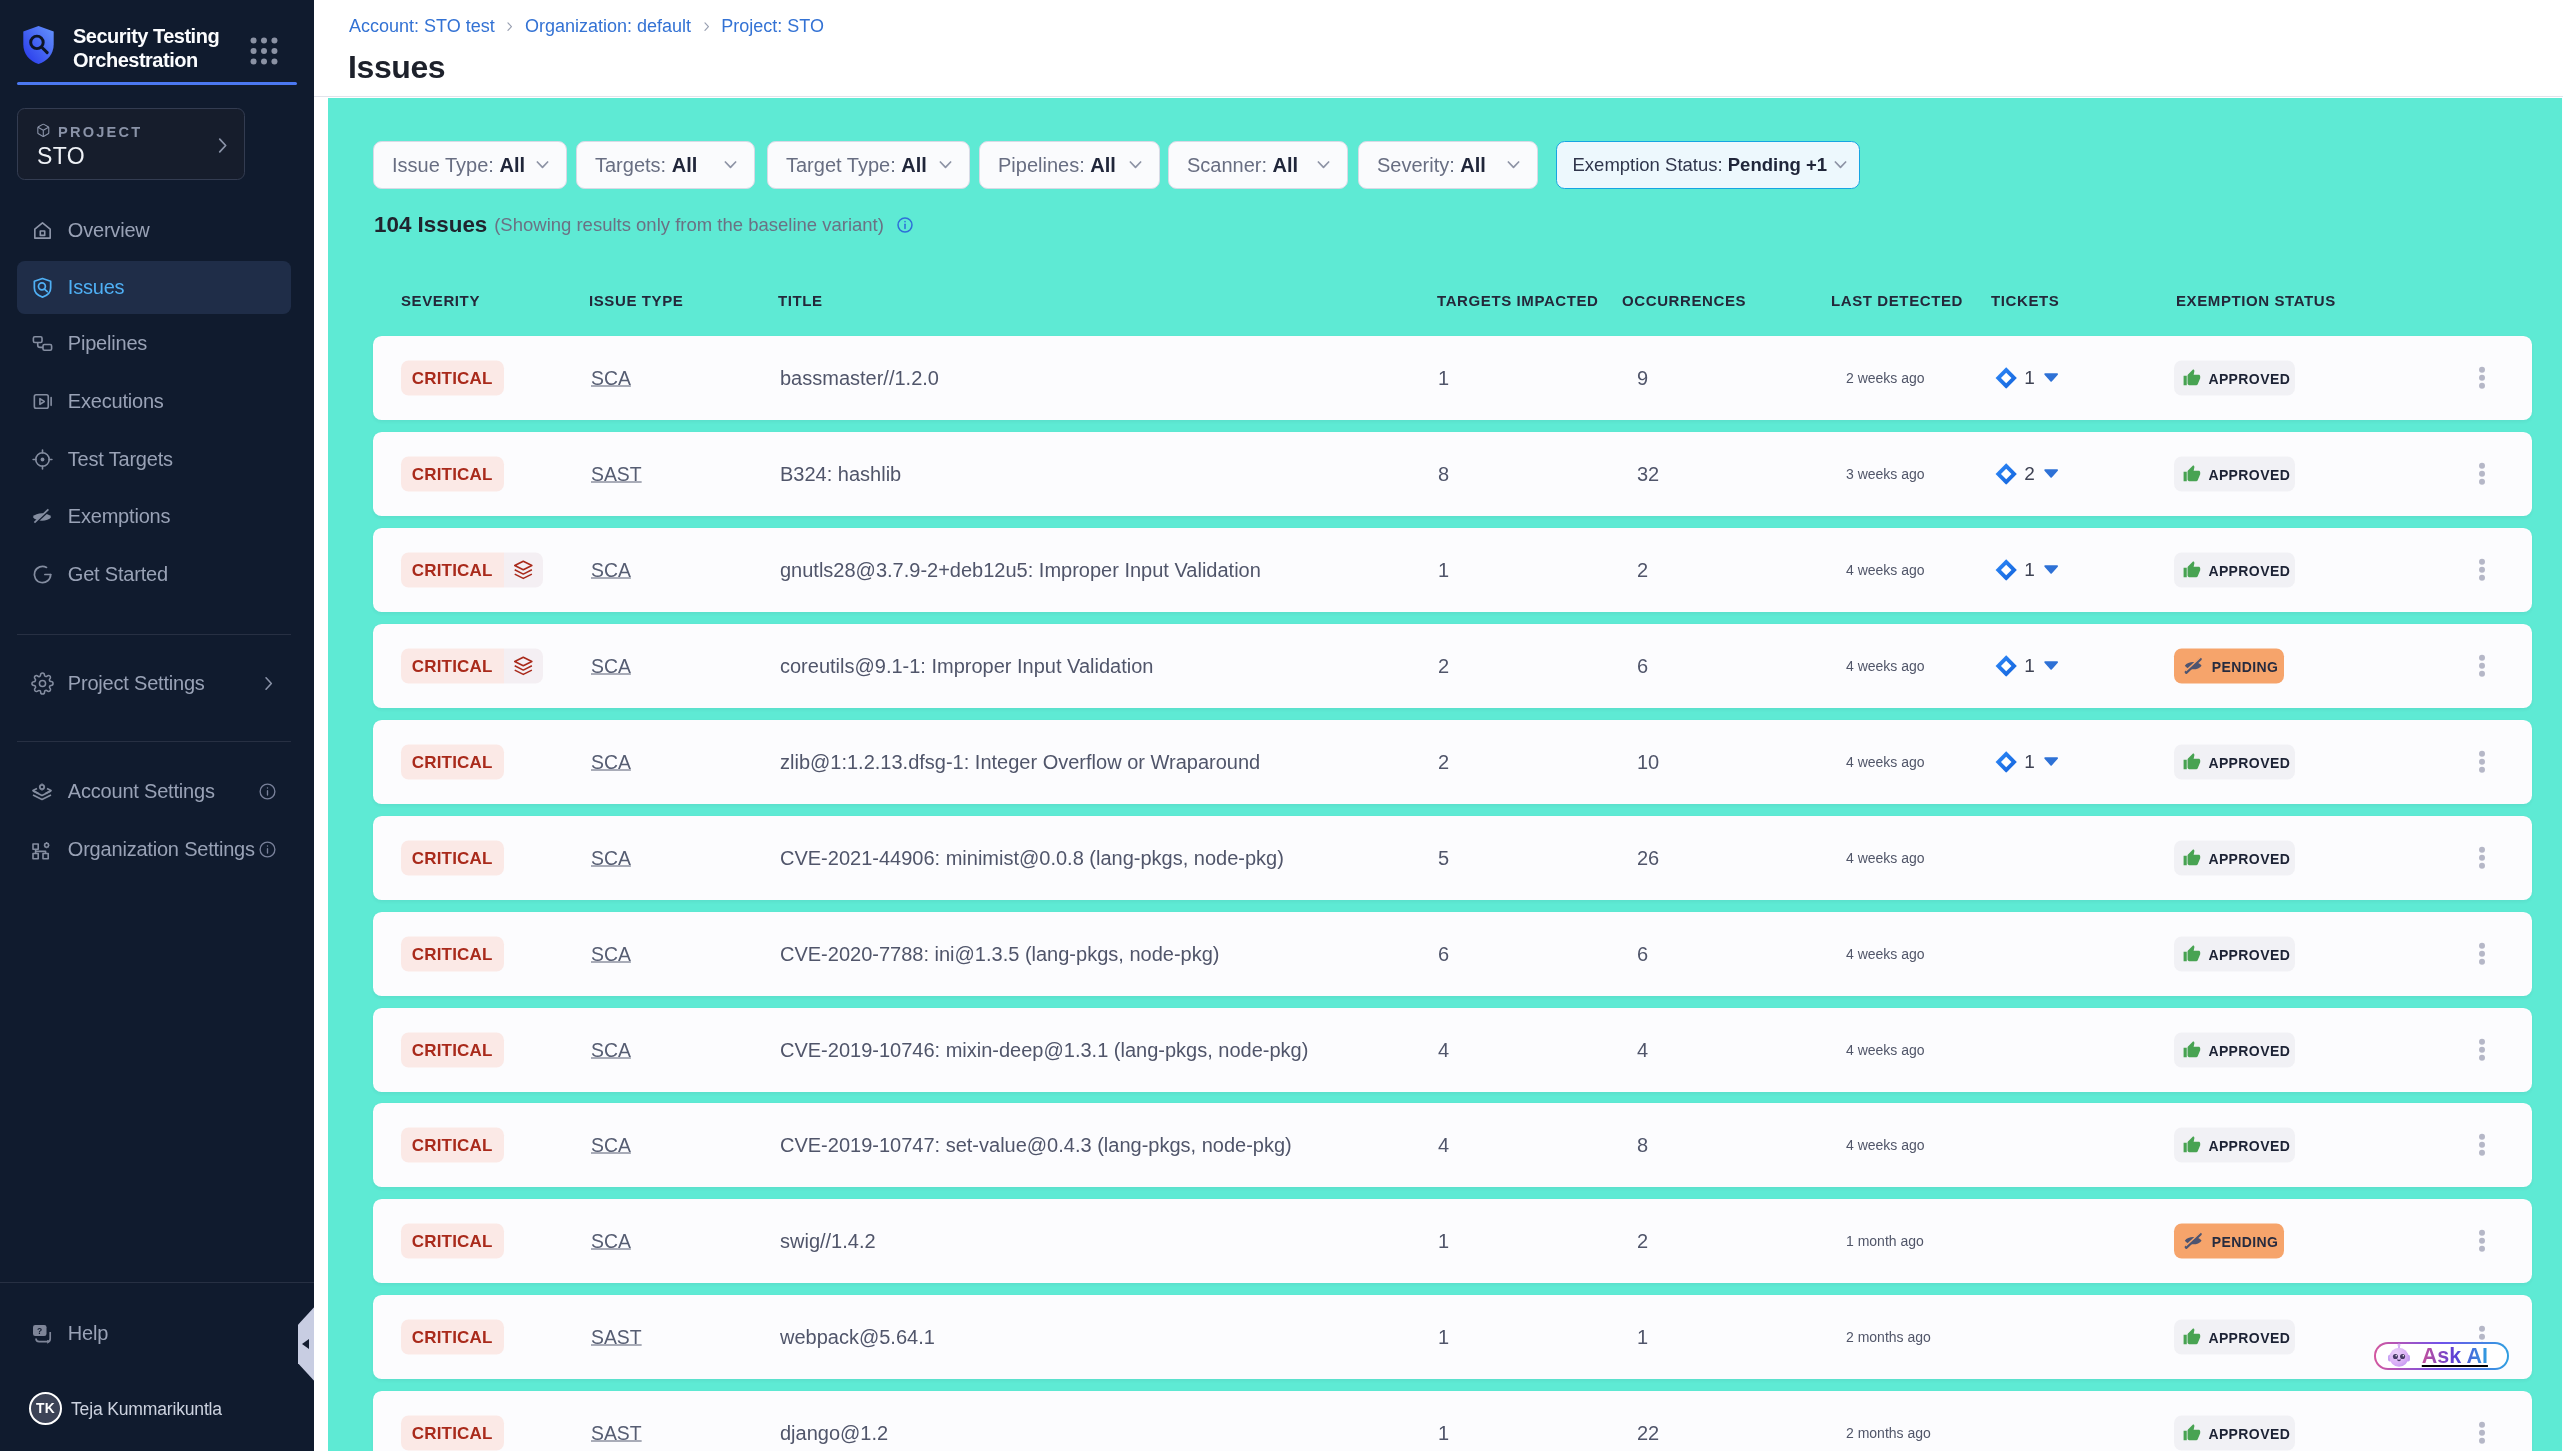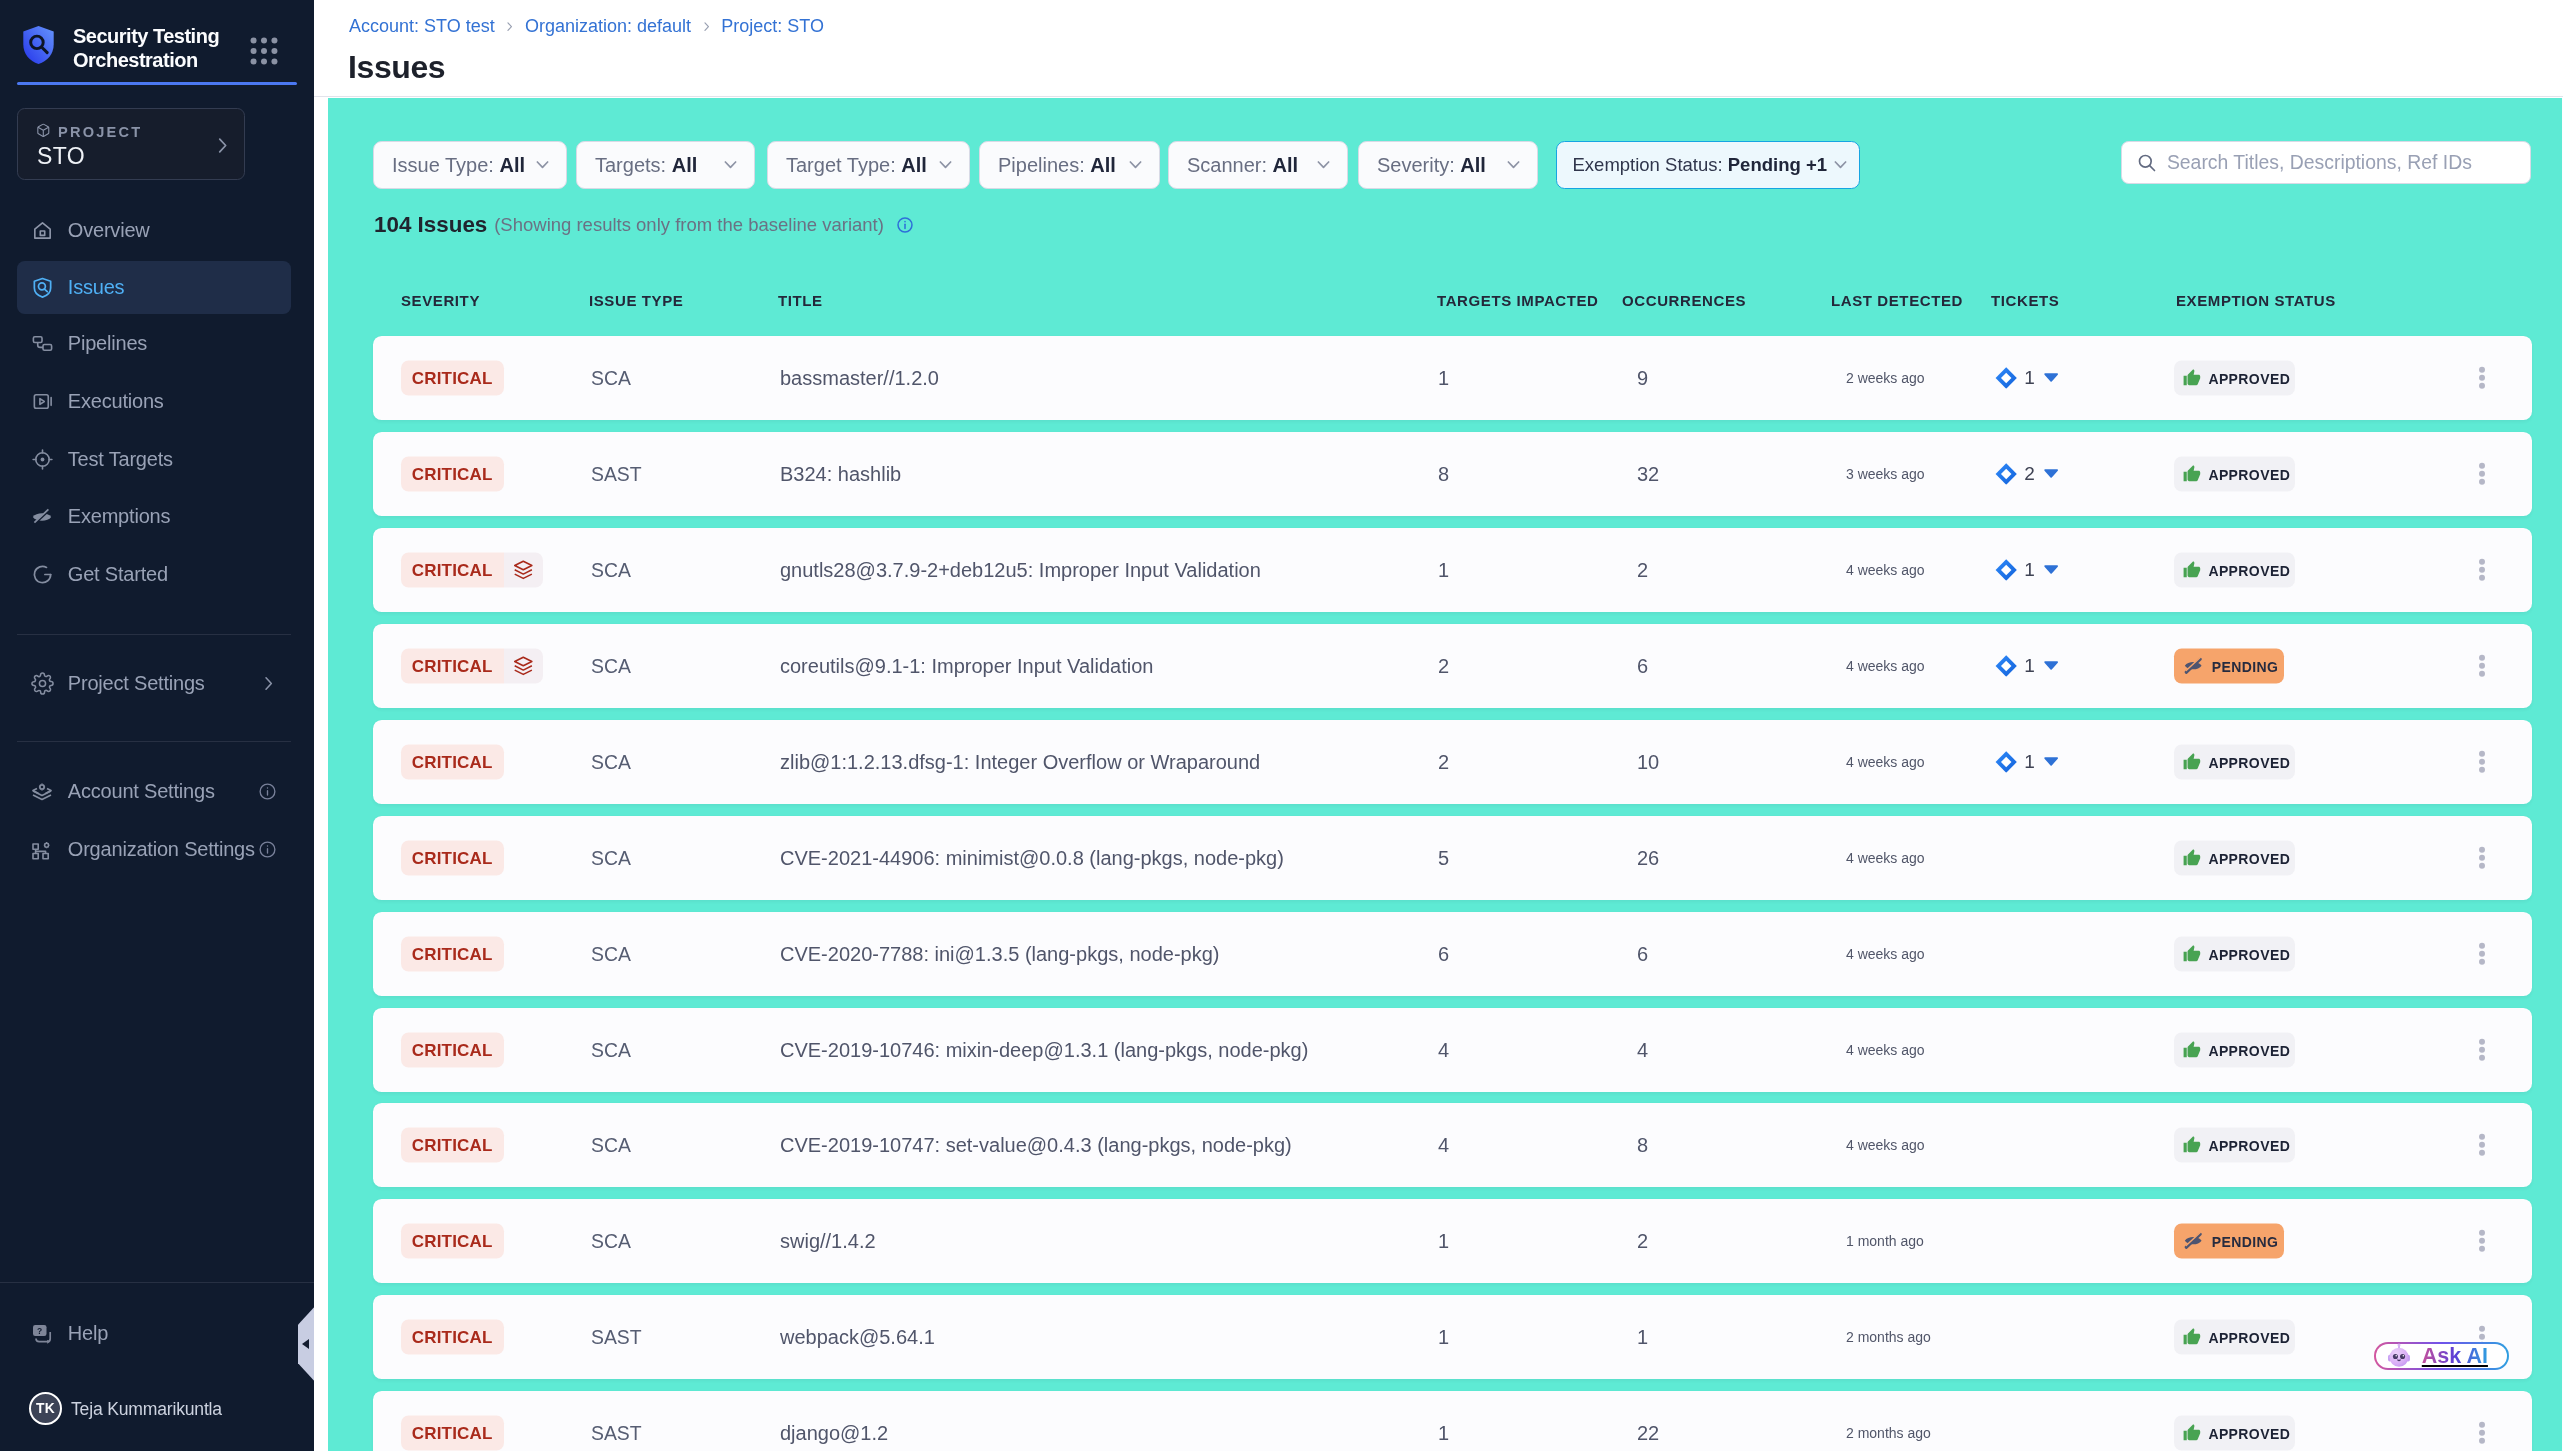--- a/index.html
+++ b/index.html
@@ -50,21 +50,21 @@
 #countline .c2 { font-size:18.5px; color:#6b7184; margin-left:6.9px; }
 #countline .cinfo { margin-left:12px; display:flex; }
 .th { position:absolute; top:194px; font-size:15px; font-weight:700; color:#24283a; letter-spacing:0.6px; }
 .row { position:absolute; left:45px; width:2159px; height:84px; background:#fcfcfe; border-radius:8.6px; box-shadow:0 1.7px 3.4px rgba(40,44,66,.05);text-align:right; }
 .row > * { position:absolute; }
 .badge-wrap { left:27.5px; top:50%; transform:translateY(-50%); display:flex; }
 .badge { height:35px; display:flex; align-items:center; padding:0 11.2px; background:#fbe9e6; color:#a92a1b; font-size:17px; font-weight:700; letter-spacing:0.2px; border-radius:7.7px 0 0 7.7px; }
 .badge:only-child { border-radius:7.7px; }
 .badge-ext { height:35px; width:39px; display:flex; align-items:center; justify-content:center; background:#f4eff3; border-radius:0 7.7px 7.7px 0; }
 .cell { top:50%; transform:translateY(-50%); }
-.type { left:218px; font-size:19.4px; color:#565d72; }
+.type { left:218px; font-size:19.4px; color:#565d72;text-decoration:underline; }
 .title { left:407px; font-size:20px; color:#50556a; }
 .num { font-size:20px; color:#50556a; }
 .tgt { left:1065px; }
 .occ { left:1264px; }
 .det { left:1433px; font-size:14px; color:#515669;margin-left:40px; }
 .jira { left:1622px; display:flex; align-items:center; }
 .jira .tcount { margin-left:6.9px; font-size:19px; color:#3f4354; margin-right:8.6px; }
 .pill { left:1801px; top:50%; transform:translateY(-50%); height:35px; display:inline-flex; align-items:center; border-radius:7.7px; padding:0 5.2px 0 7.7px; }
 .pill span { margin-left:7.7px; font-size:14px; font-weight:700; letter-spacing:0.4px; }
 .pill.approved { background:#f1f1f5; }
@@ -320,29 +320,20 @@
         <path d="M1.5 1.2 L7.5 7.4 L13.5 1.2"></path>
       </svg>
     </div>
 <div class="fbtn blue" style="left:1228px;width:304px">
       <span class="flab">Exemption Status: <b>Pending +1</b></span>
       <svg class="fcar" style="flex-shrink:0;margin-left:6.9px" width="13" height="7.7" viewBox="0 0 15 9" fill="none" stroke="#8d93a5" stroke-width="2" stroke-linecap="round" stroke-linejoin="round">
         <path d="M1.5 1.2 L7.5 7.4 L13.5 1.2"></path>
       </svg>
     </div>
 
-  <div id="search">
-      <span class="sic">
-        <svg width="20" height="20" viewBox="0 0 24 24" fill="none" stroke="#626a80" stroke-width="2" stroke-linecap="round">
-          <circle cx="10" cy="10" r="7"></circle>
-          <path d="M15.2 15.2 L21 21"></path>
-        </svg>
-      </span>
-      <span class="ph">Search Titles, Descriptions, Ref IDs</span>
-    </div>
   <div id="countline">
       <span class="c1">104 Issues</span>
       <span class="c2">(Showing results only from the baseline variant)</span>
       <span class="cinfo">
         <svg width="18" height="18" viewBox="0 0 24 24" fill="none" stroke="#2e6fd8" stroke-width="2" stroke-linecap="round">
           <circle cx="12" cy="12" r="9.3"></circle>
           <path d="M12 11 v5.5"></path>
           <path d="M12 7.4 v.2"></path>
         </svg>
       </span>

